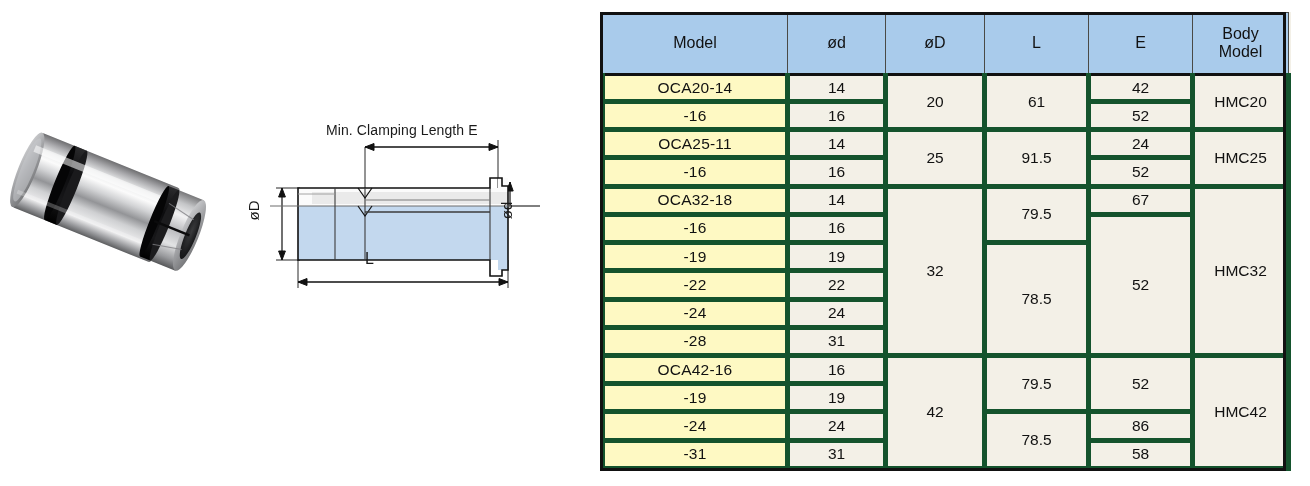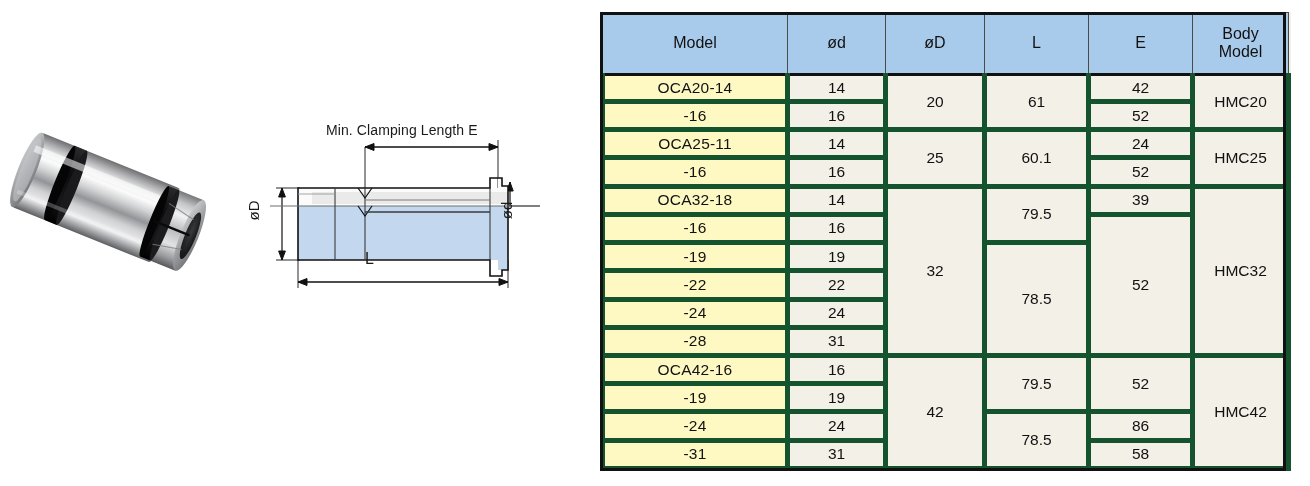--- a/index.html
+++ b/index.html
@@ -261,35 +261,35 @@
           </tr>
           <tr>
             <td class="model thickright">-16</td>
             <td class="vcell">16</td>
             <td class="vcell">52</td>
           </tr>
           <tr class="grp-top">
             <td class="model thickright">OCA25-11</td>
             <td class="vcell">14</td>
             <td class="vcell" rowspan="2">25</td>
-            <td class="vcell" rowspan="2">60.1</td>
+            <td class="vcell" rowspan="2">91.5</td>
             <td class="vcell">24</td>
             <td class="vcell" rowspan="2">HMC25</td>
           </tr>
           <tr>
             <td class="model thickright">-16</td>
             <td class="vcell">16</td>
             <td class="vcell">52</td>
           </tr>
           <tr class="grp-top">
             <td class="model thickright">OCA32-18</td>
             <td class="vcell">14</td>
             <td class="vcell" rowspan="6">32</td>
             <td class="vcell" rowspan="2">79.5</td>
-            <td class="vcell">39</td>
+            <td class="vcell">67</td>
             <td class="vcell" rowspan="6">HMC32</td>
           </tr>
           <tr>
             <td class="model thickright">-16</td>
             <td class="vcell">16</td>
             <td class="vcell" rowspan="5">52</td>
           </tr>
           <tr>
             <td class="model thickright">-19</td>
             <td class="vcell">19</td>

